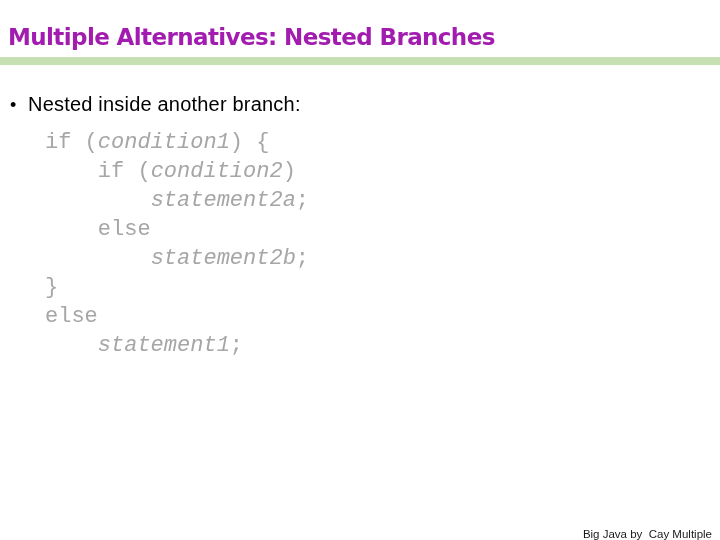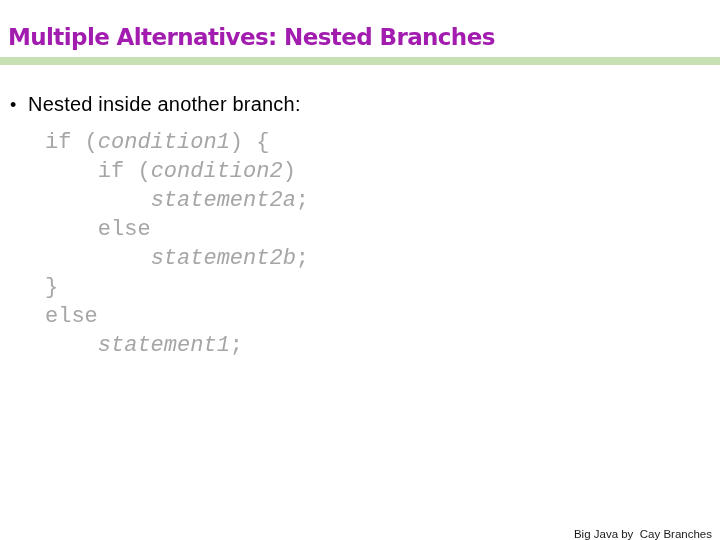--- a/index.html
+++ b/index.html
@@ -90,17 +90,17 @@
   <div class="accent-bar" style="background: rgb(198, 224, 180);"></div>
 
   <div class="bullet-line" style="color: rgb(0, 0, 0);">
     <span class="bullet-marker">•</span>
     <span class="bullet-text">Nested inside another branch:</span>
   </div>
 
   <div class="code" style="color: rgb(166, 166, 166);"><div><span>if (</span><span class="it">condition1</span><span>) {</span></div><div><span>    if (</span><span class="it">condition2</span><span>)</span></div><div><span>        </span><span class="it">statement2a</span><span>;</span></div><div><span>    else</span></div><div><span>        </span><span class="it">statement2b</span><span>;</span></div><div><span>}</span></div><div><span>else</span></div><div><span>    </span><span class="it">statement1</span><span>;</span></div></div>
 
   <div class="footer" style="color: rgb(26, 26, 26);">
-    <div class="footer-line1"><span class="it">Big Java</span><span> by  Cay Branches</span></div>
+    <div class="footer-line1"><span class="it">Big Java</span><span> by  Cay Multiple</span></div>
     
   </div>
 
 </div>
 
 </body></html>

